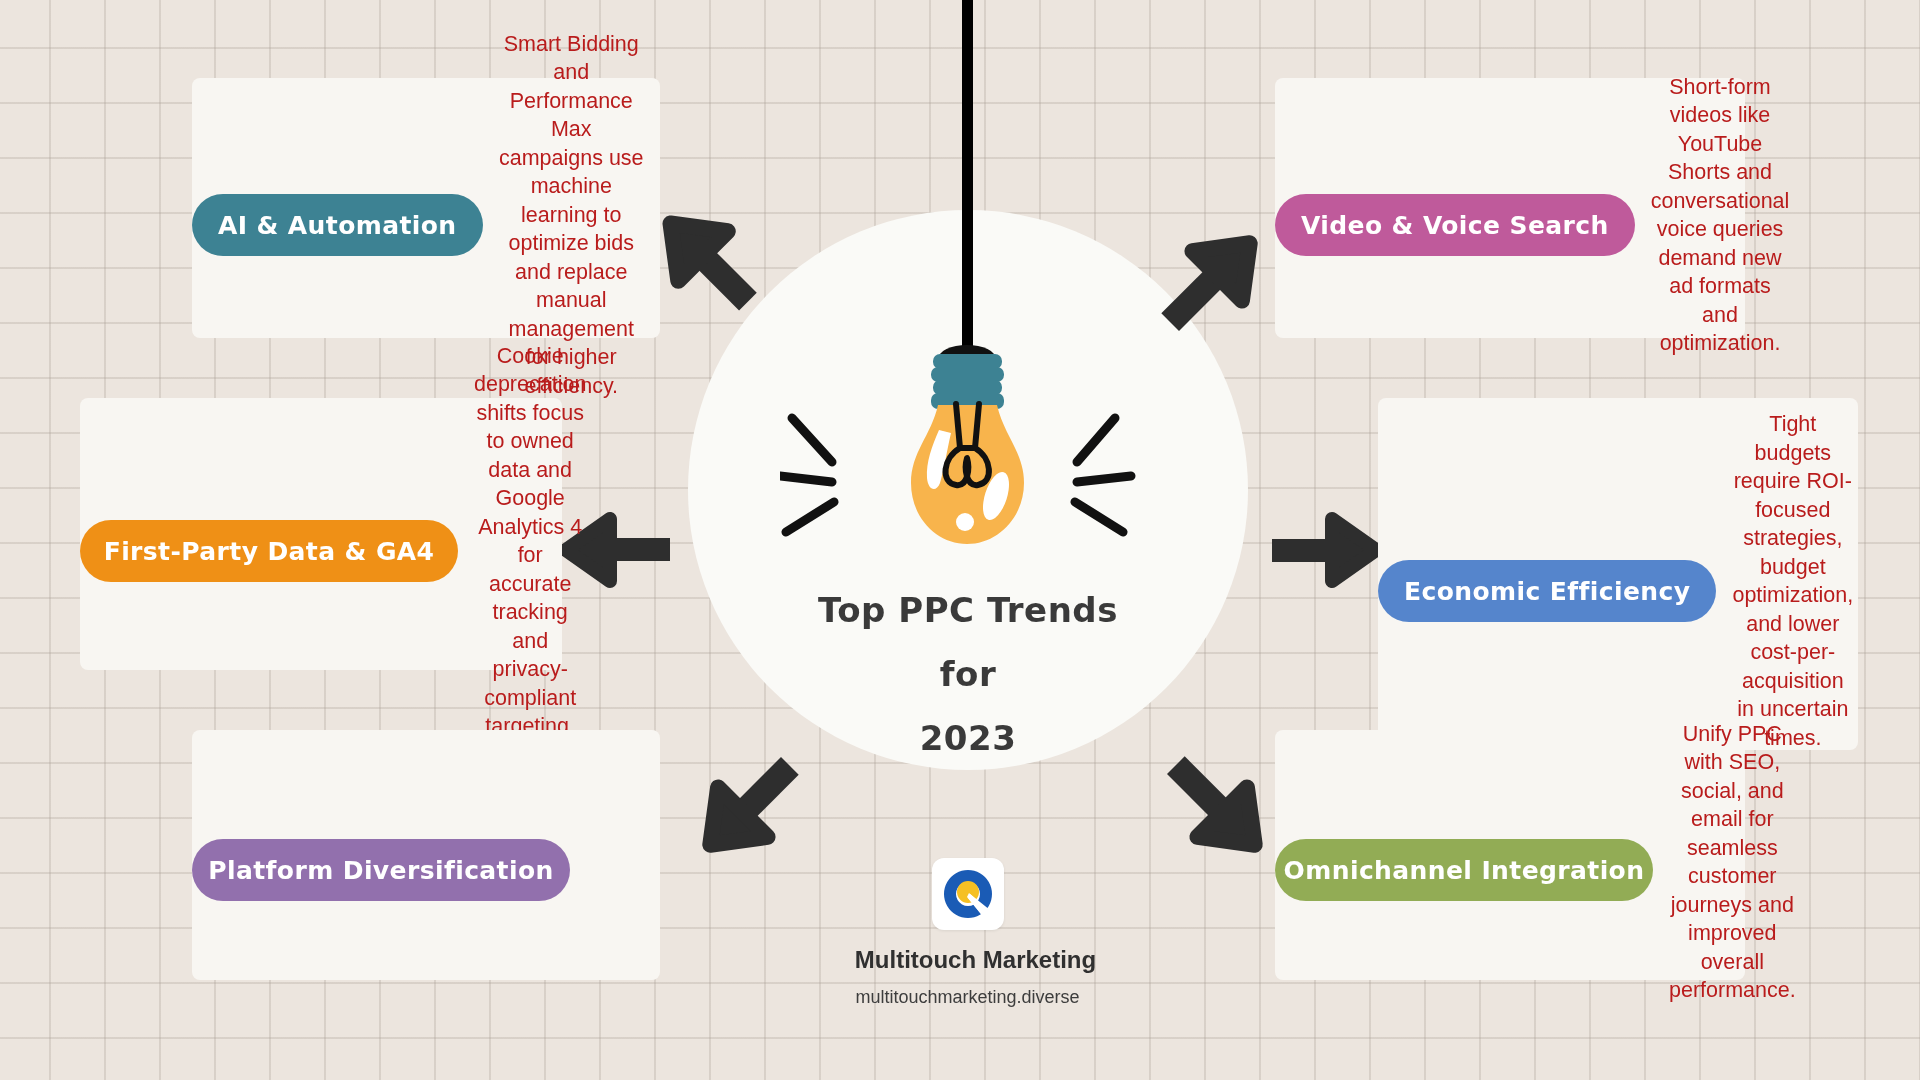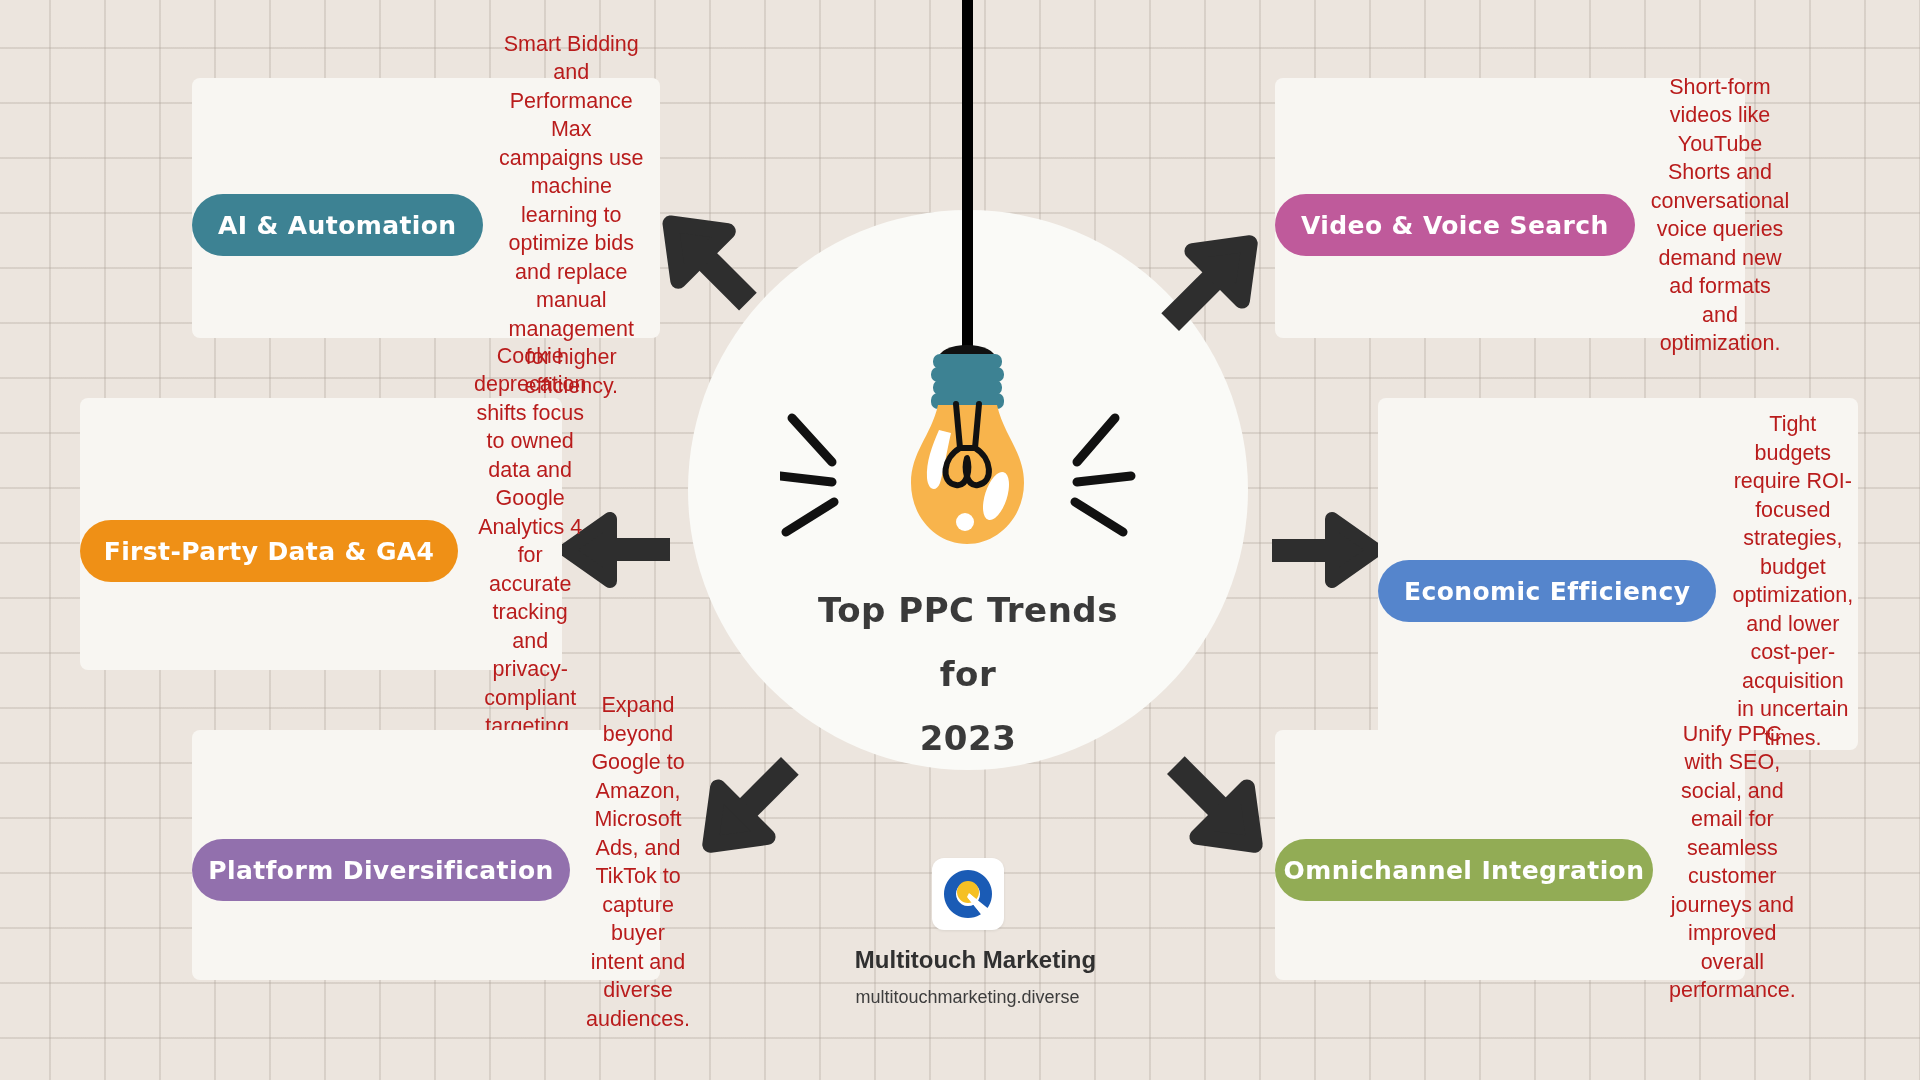--- a/index.html
+++ b/index.html
@@ -226,21 +226,20 @@
   <div class="desc">Cookie deprecation shifts focus to owned data and Google Analytics 4 for accurate tracking and privacy-compliant targeting.</div>
 </div>
 
 <div class="card" id="card-econ">
   <div class="pill" style="background: rgb(85, 133, 204);">Economic Efficiency</div>
   <div class="desc">Tight budgets require ROI-focused strategies, budget optimization, and lower cost-per-acquisition in uncertain times.</div>
 </div>
 
 <div class="card" id="card-platform">
   <div class="pill" style="background: rgb(146, 112, 173);">Platform Diversification</div>
-  <div class="desc">Expand beyond Google to Amazon, Microsoft Ads, and TikTok to capture buyer intent and diverse audiences.</div>
 </div>
 
 <div class="card" id="card-omni">
   <div class="pill" style="background: rgb(146, 172, 85);">Omnichannel Integration</div>
   <div class="desc">Unify PPC with SEO, social, and email for seamless customer journeys and improved overall performance.</div>
 </div>
 
 <div id="footer">
   <div id="logo-tile">
     <svg width="56" height="56" viewBox="0 0 56 56" xmlns="http://www.w3.org/2000/svg">

